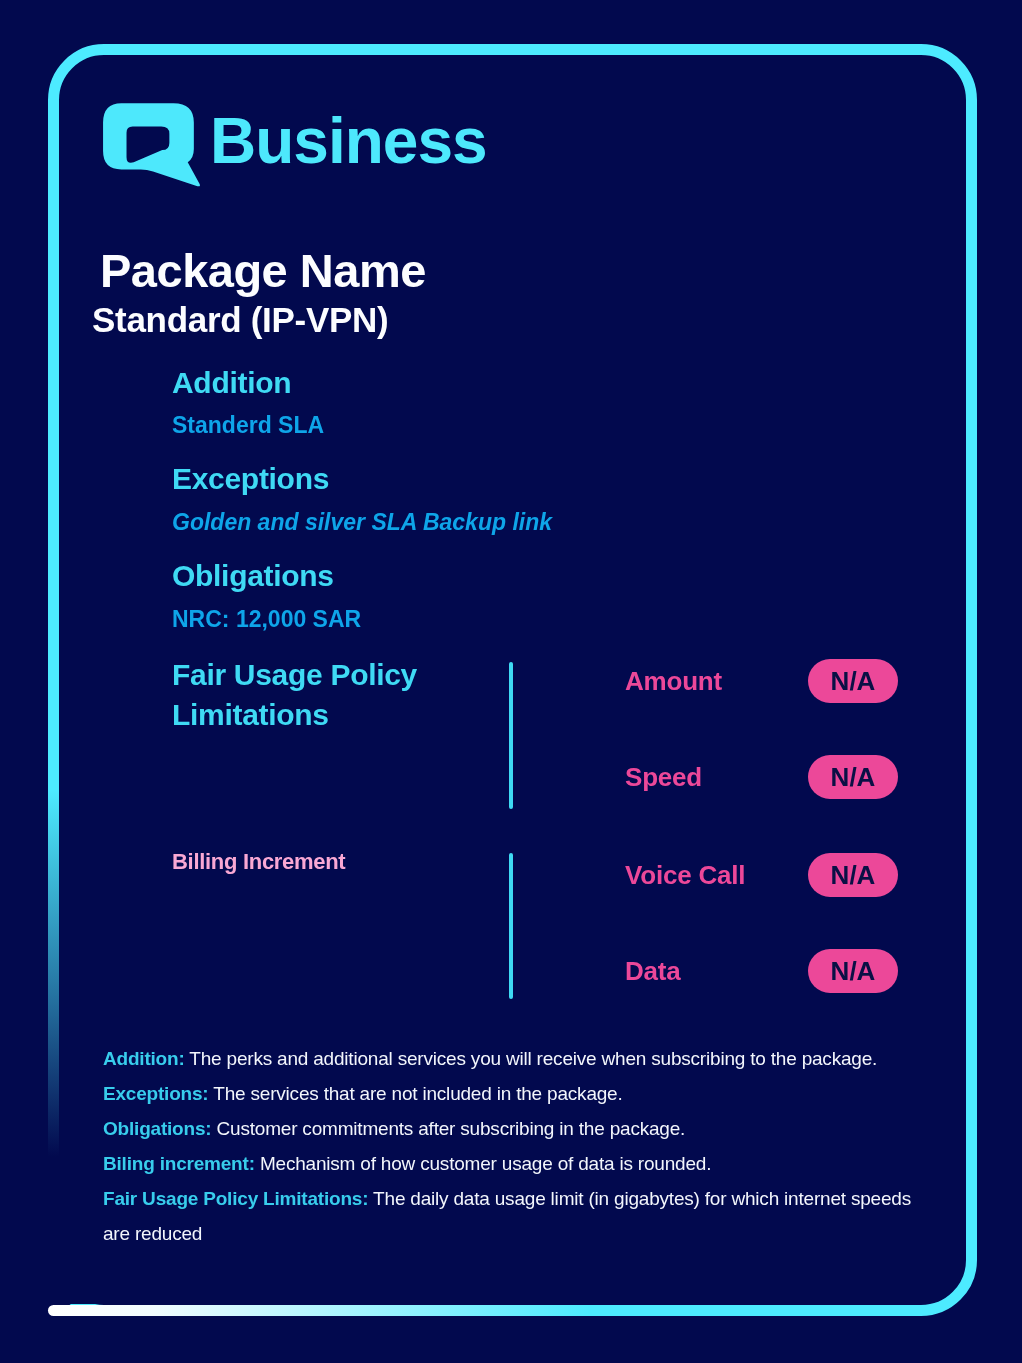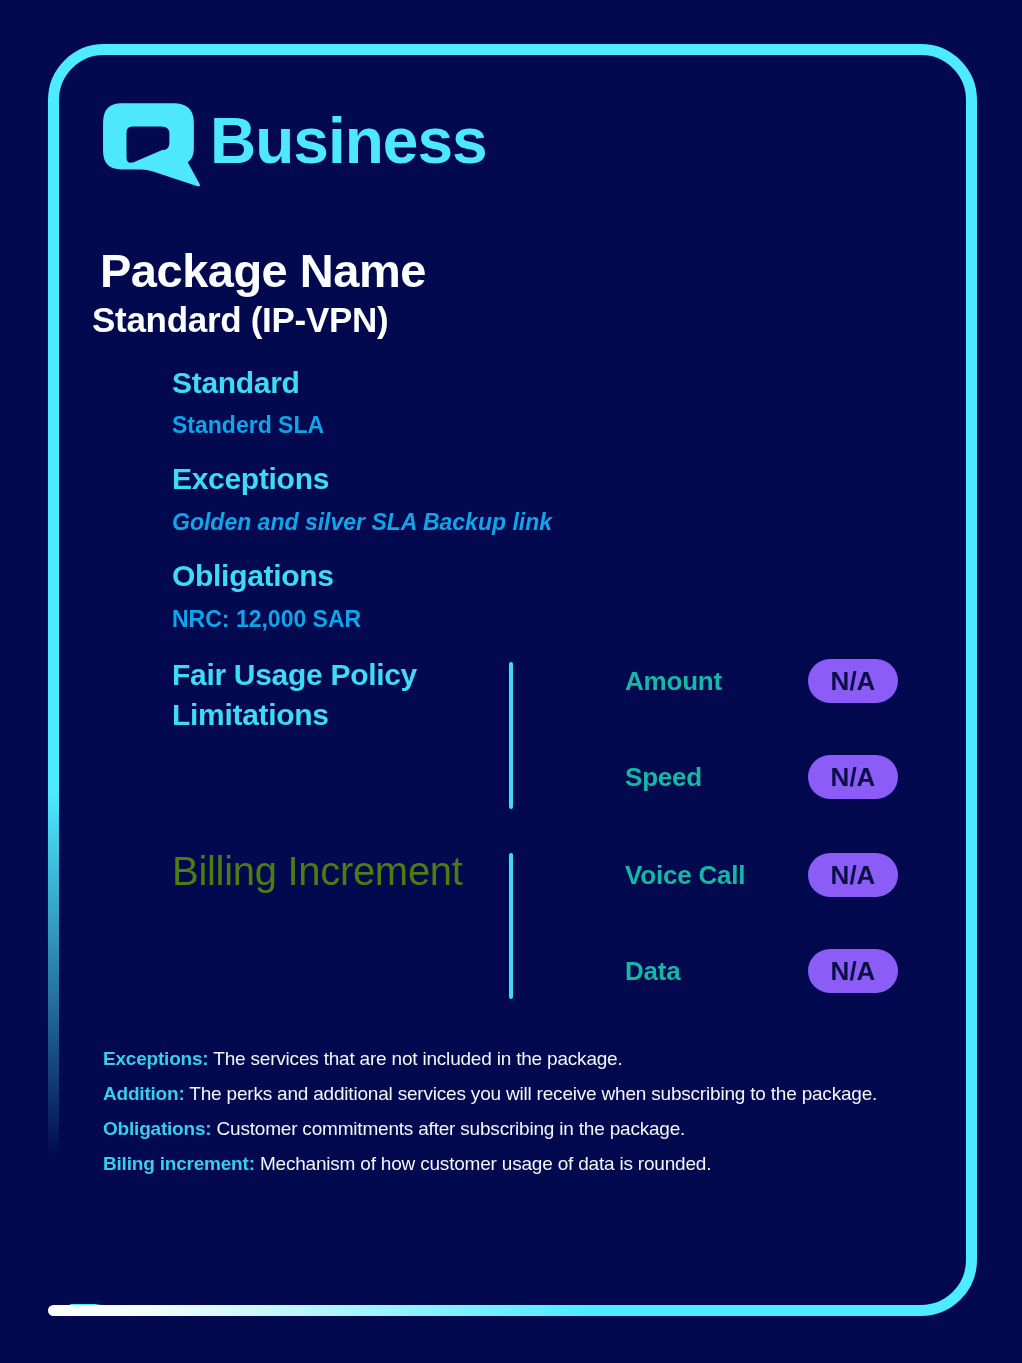--- a/index.html
+++ b/index.html
@@ -50,36 +50,36 @@
   .sec-b { left:172px; font-size:23px; font-weight:600; color:#0ea5e9; }
   .h-addition    { top:366px; }  .b-addition    { top:412px; }
   .h-exceptions  { top:462px; }  .b-exceptions  { top:509px;font-style:italic; }
   .h-obligations { top:559px; }  .b-obligations { top:606px; }
 
   .fup-h {
     left:172px; top:655px; width:350px;
     font-size:30px; font-weight:700; color:#3FDAF4;
     line-height:40px; letter-spacing:-0.3px;
   }
-  .billing-h { left:172px; top:849px; font-size:40px; font-weight:400; color:#4d7c0f; letter-spacing:-0.3px; }
+  .billing-h { left:172px; top:849px; font-size:22px; font-weight:700; color:#f9a8d4; letter-spacing:-0.3px; }
 
   .vdivider { left:509px; width:4px; background:#3FDAF4; border-radius:2px; }
   .vdiv-1 { top:662px; height:147px; }
   .vdiv-2 { top:853px; height:146px; }
 
   .val-row {
     left:625px; width:273px; height:44px;
     display:flex; justify-content:space-between; align-items:center;
   }
   .row-amount { top:659px; } .row-speed { top:755px;justify-content:space-between; }
   .row-voice  { top:853px; } .row-data  { top:949px; }
-  .val-label { font-size:26px; font-weight:700; color:#14b8a6; letter-spacing:-0.2px; }
+  .val-label { font-size:26px; font-weight:700; color:#ec4899; letter-spacing:-0.2px; }
   .pill {
     width:90px; height:44px; border-radius:22px;
-    background:#8b5cf6; color:#0A1045;
+    background:#ec4899; color:#0A1045;
     display:flex; align-items:center; justify-content:center;
     font-size:26px; font-weight:700;
   }
 
   
   .glossary { left:103px; top:1041px; width:828px; font-size:19px; line-height:35px; letter-spacing:-0.2px; }
   .gl-line  { color:#F3F6FC; font-weight:500; }
   .gl-term  { color:#38CDEC; font-weight:700; }
 </style>
 </head>
@@ -92,21 +92,21 @@
 
 <svg class="abs logo-icon" viewBox="0 0 100 90">
   <path fill="#4DE8FC" d="M21,3 H72 Q92,3 92,22 V48 Q92,57 86,61 L97,81 Q100,86 94,84 L52,70 Q46,68 40,68 H21 Q3,68 3,50 V22 Q3,3 21,3 Z"></path>
   <path fill="#02094E" d="M32,26 H60 Q68,26 68,33 V42 Q68,49 61,49 L33,61 Q26,63 26,56 V32 Q26,26 32,26 Z"></path>
 </svg>
 <div class="abs logo-text">Business</div>
 
 <h1 class="abs pkg-title">Package Name</h1>
 <h2 class="abs pkg-sub">Standard (IP-VPN)</h2>
 
-<h3 class="abs sec-h h-addition">Standard</h3>
+<h3 class="abs sec-h h-addition">Addition</h3>
 <p class="abs sec-b b-addition">Standerd SLA</p>
 
 <h3 class="abs sec-h h-exceptions">Exceptions</h3>
 <p class="abs sec-b b-exceptions">Golden and silver SLA Backup link</p>
 
 <h3 class="abs sec-h h-obligations">Obligations</h3>
 <p class="abs sec-b b-obligations">NRC: 12,000 SAR</p>
 
 <h3 class="abs fup-h">Fair Usage Policy Limitations</h3>
 <div class="abs vdivider vdiv-1"></div>
@@ -127,28 +127,32 @@
   <span class="val-label">Voice Call</span>
   <span class="pill">N/A</span>
 </div>
 <div class="abs val-row row-data">
   <span class="val-label">Data</span>
   <span class="pill">N/A</span>
 </div>
 
 <div class="abs glossary">
   <div class="gl-line">
+    <span class="gl-term">Addition:</span>
+    <span>The perks and additional services you will receive when subscribing to the package.</span>
+  </div>
+  <div class="gl-line">
     <span class="gl-term">Exceptions:</span>
     <span>The services that are not included in the package.</span>
-  </div>
-  <div class="gl-line">
-    <span class="gl-term">Addition:</span>
-    <span>The perks and additional services you will receive when subscribing to the package.</span>
   </div>
   <div class="gl-line">
     <span class="gl-term">Obligations:</span>
     <span>Customer commitments after subscribing in the package.</span>
   </div>
   <div class="gl-line">
     <span class="gl-term">Biling increment:</span>
     <span>Mechanism of how customer usage of data is rounded.</span>
   </div>
+  <div class="gl-line">
+    <span class="gl-term">Fair Usage Policy Limitations:</span>
+    <span>The daily data usage limit (in gigabytes) for which internet speeds are reduced</span>
+  </div>
 </div>
 
 </body></html>

